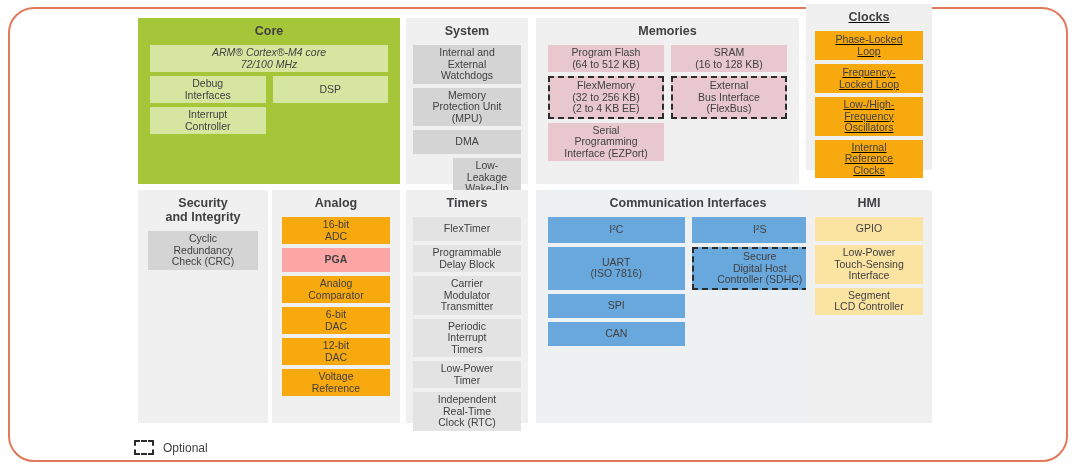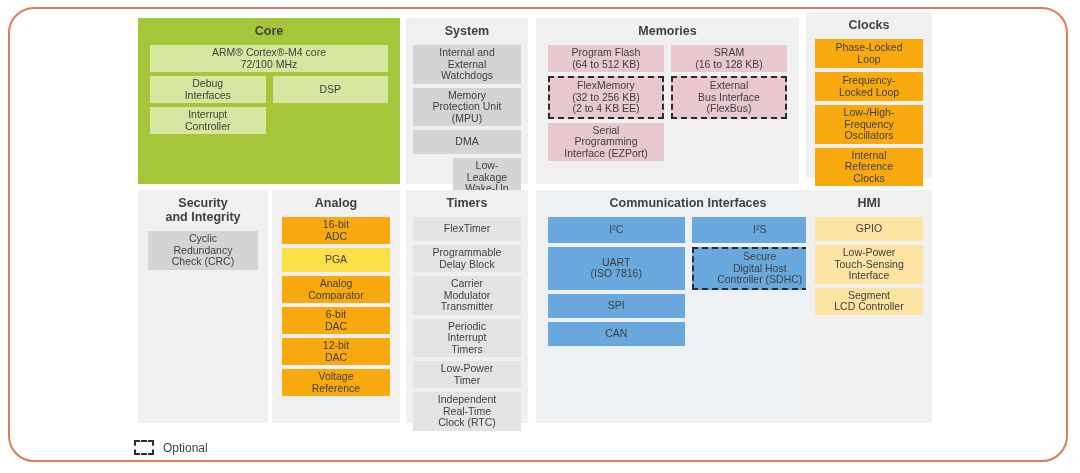--- a/index.html
+++ b/index.html
@@ -52,31 +52,31 @@
     font-size: 10.5px;
     line-height: 11.5px;
     color: #414042;
   }
   .block.optional { border: 2px dashed #2b2b2b; }
 
   
   .sec-core     { left: 138px; top: 18px;  width: 262px; height: 166px; padding-left: 12px; padding-right: 12px; }
   .sec-system   { left: 406px; top: 18px;  width: 122px; height: 166px; padding-left: 7px;  padding-right: 7px; }
   .sec-memories { left: 536px; top: 18px;  width: 263px; height: 166px; padding-left: 12px; padding-right: 12px; }
-  .sec-clocks   { left: 806px; top: 12px;  width: 126px; height: 166px; padding-left: 9px;  padding-right: 9px; }
+  .sec-clocks   { left: 806px; top: 4px;  width: 126px; height: 166px; padding-left: 9px;  padding-right: 9px; text-decoration: underline; }
   
   .sec-security { left: 138px; top: 190px; width: 130px; height: 233px; padding-left: 10px; padding-right: 10px; }
   .sec-analog   { left: 272px; top: 190px; width: 128px; height: 233px; padding-left: 10px; padding-right: 10px; }
   .sec-timers   { left: 406px; top: 190px; width: 122px; height: 233px; padding-left: 7px;  padding-right: 7px; }
   .sec-comm     { left: 536px; top: 190px; width: 304px; height: 233px; padding-left: 12px; padding-right: 12px; }
   .sec-hmi      { left: 806px; top: 190px; width: 126px; height: 233px; padding-left: 9px;  padding-right: 9px; }
 
   
   .sec-core .blocks, .sec-memories .blocks, .sec-comm .blocks { grid-template-columns: 1fr 1fr; }
-  .sec-core .b1 { grid-column: 1 / -1; min-height: 32px; }
+  .sec-core .b1 { grid-column: 1 / -1; min-height: 32px; font-style: italic; }
   .sec-core .block { min-height: 27px; }
   .sec-comm .b5 { grid-column: 1; }
   .sec-comm .b6 { grid-column: 1; }
   .sec-comm .b1, .sec-comm .b2 { min-height: 26px; }
   .sec-security .blocks { margin-top: 2px; }
   .sec-security .block { min-height: 37px; }
   .sec-clocks .b1, .sec-clocks .b2 { min-height: 29px; }
 
   .legend {
     position: absolute;
@@ -168,21 +168,21 @@
         <div class="block b1" style="background: rgb(212, 212, 213);">Cyclic
 Redundancy
 Check (CRC)</div>
       </div>
     </div>
     <div class="section sec-analog" style="background: rgb(240, 240, 241);">
       <div class="section-title">Analog</div>
       <div class="blocks">
         <div class="block b1" style="background: rgb(248, 169, 14);">16-bit
 ADC</div>
-        <div class="block b2" style="background: #fde047;">PGA</div>
+        <div class="block b2" style="background: #fca5a5; font-weight: bold;">PGA</div>
         <div class="block b3" style="background: rgb(248, 169, 14);">Analog
 Comparator</div>
         <div class="block b4" style="background: rgb(248, 169, 14);">6-bit
 DAC</div>
         <div class="block b5" style="background: rgb(248, 169, 14);">12-bit
 DAC</div>
         <div class="block b6" style="background: rgb(248, 169, 14);">Voltage
 Reference</div>
       </div>
     </div>

